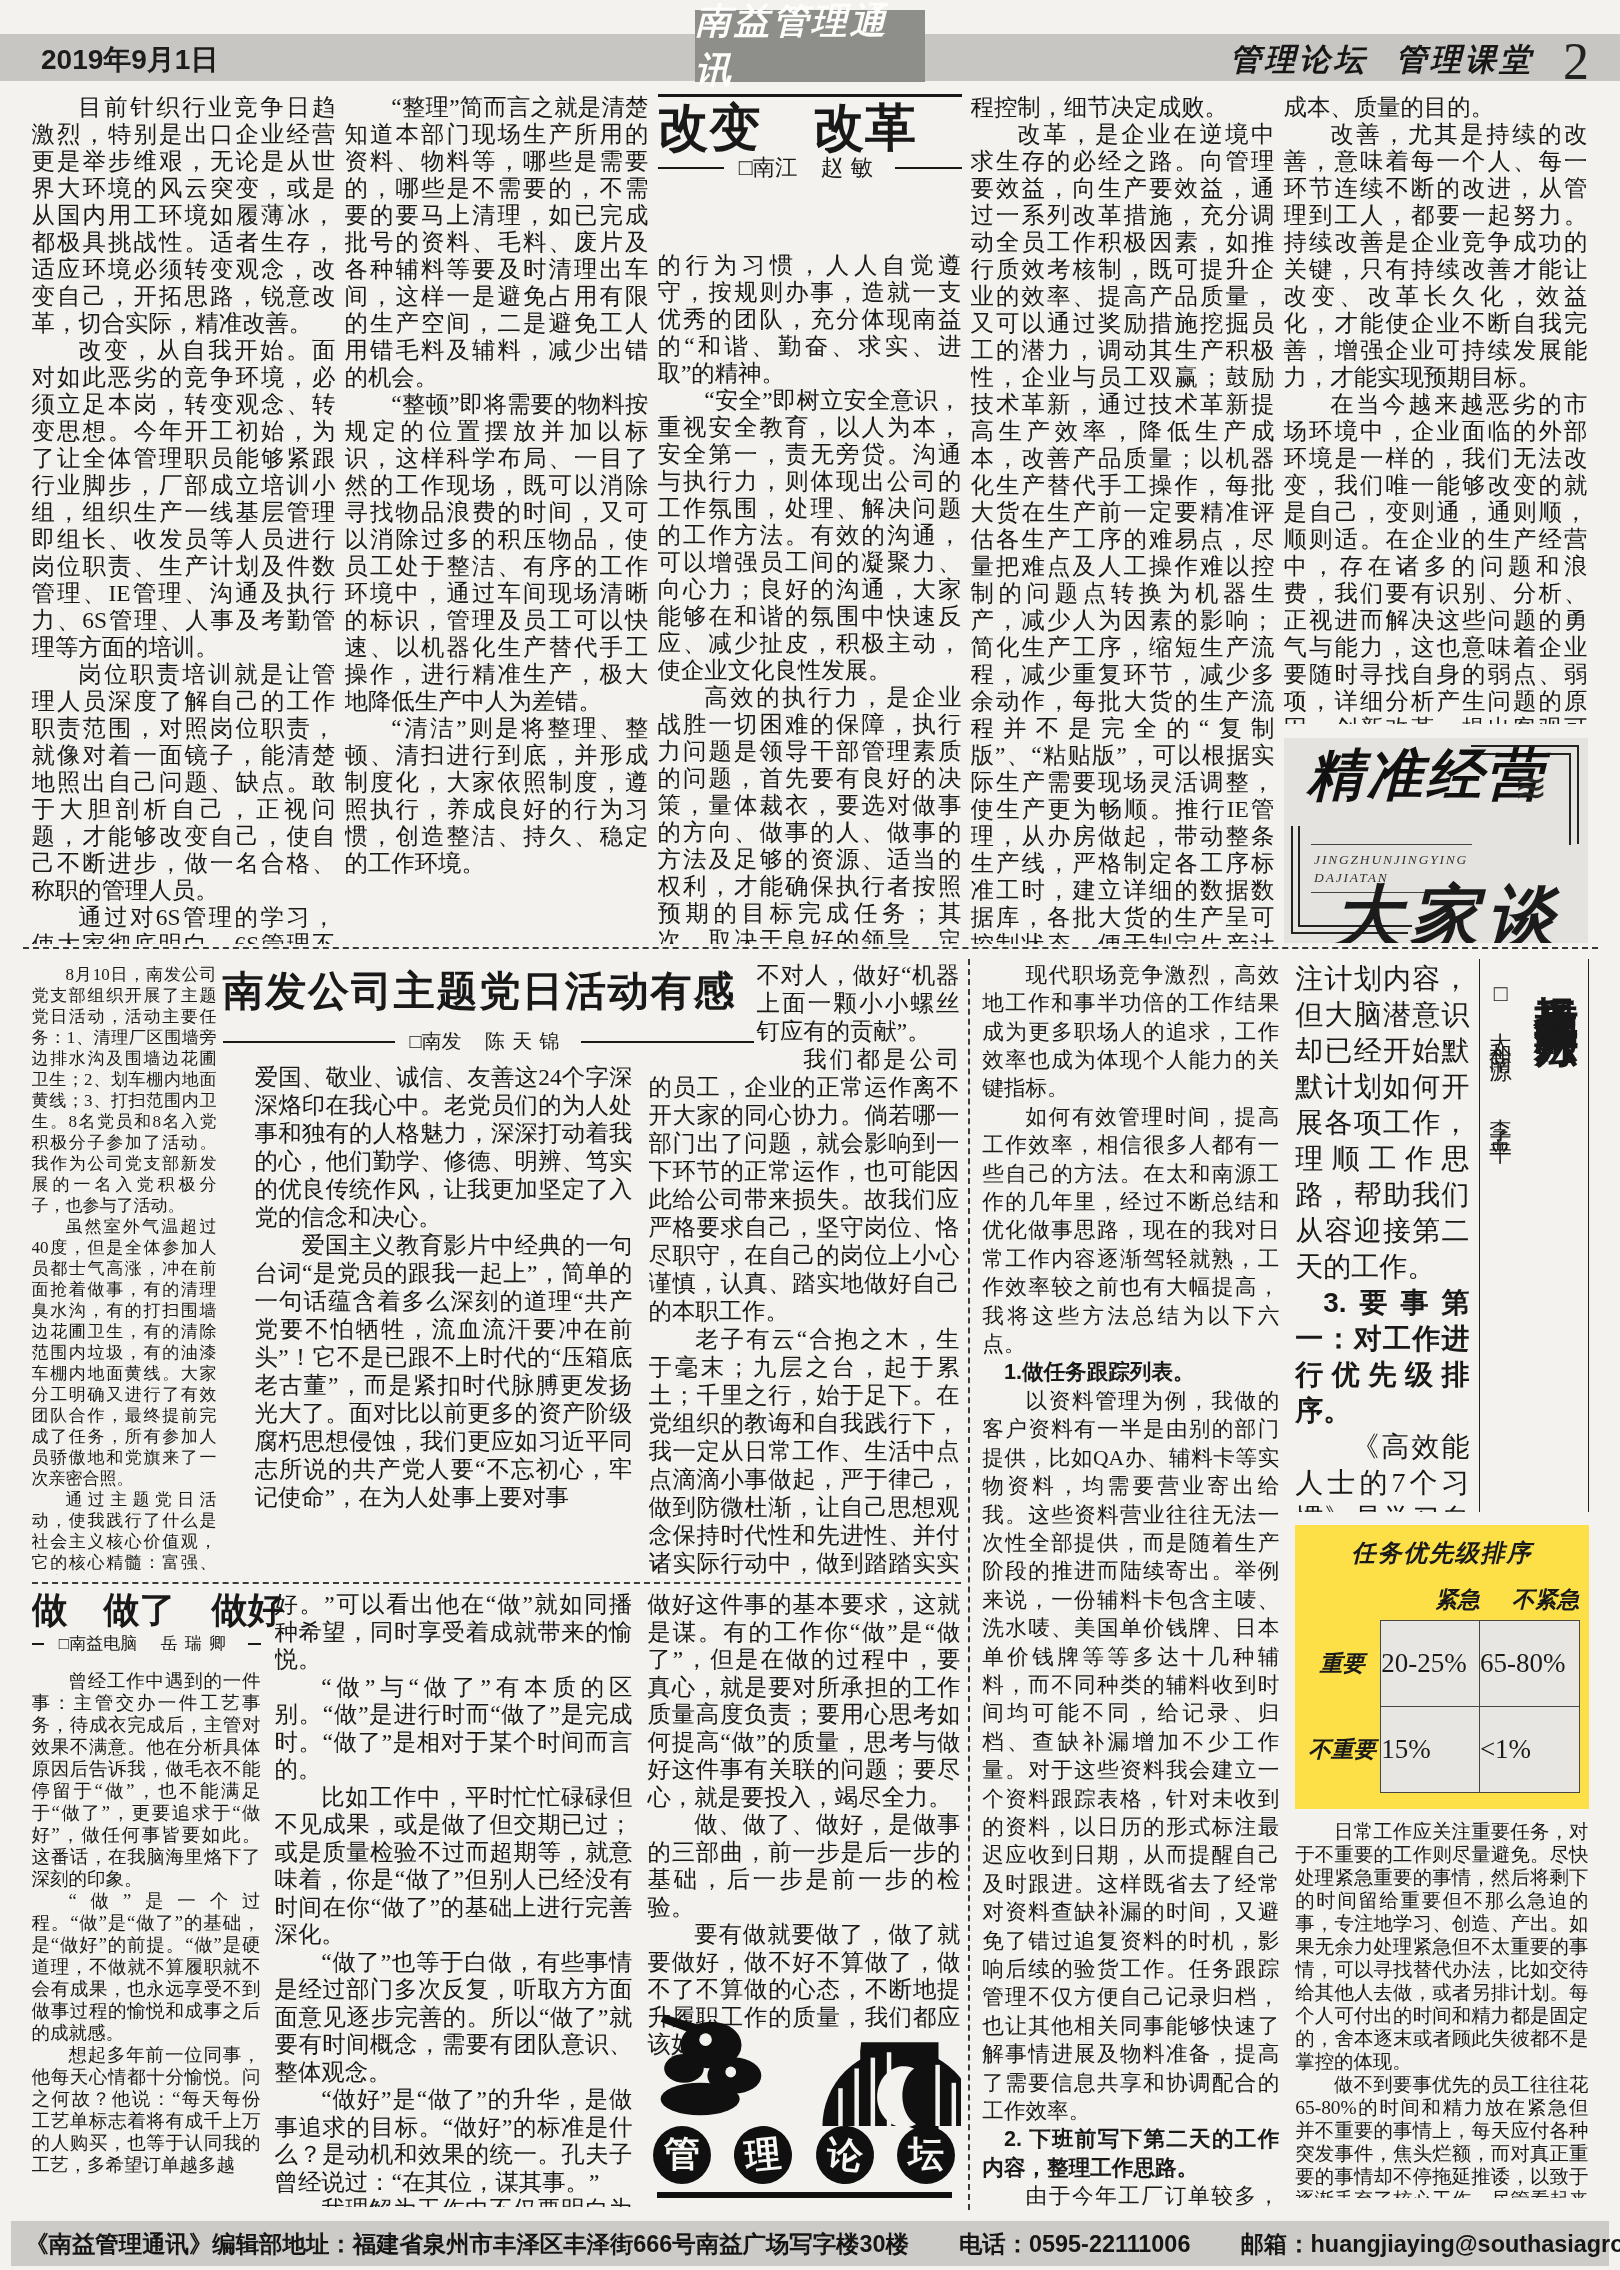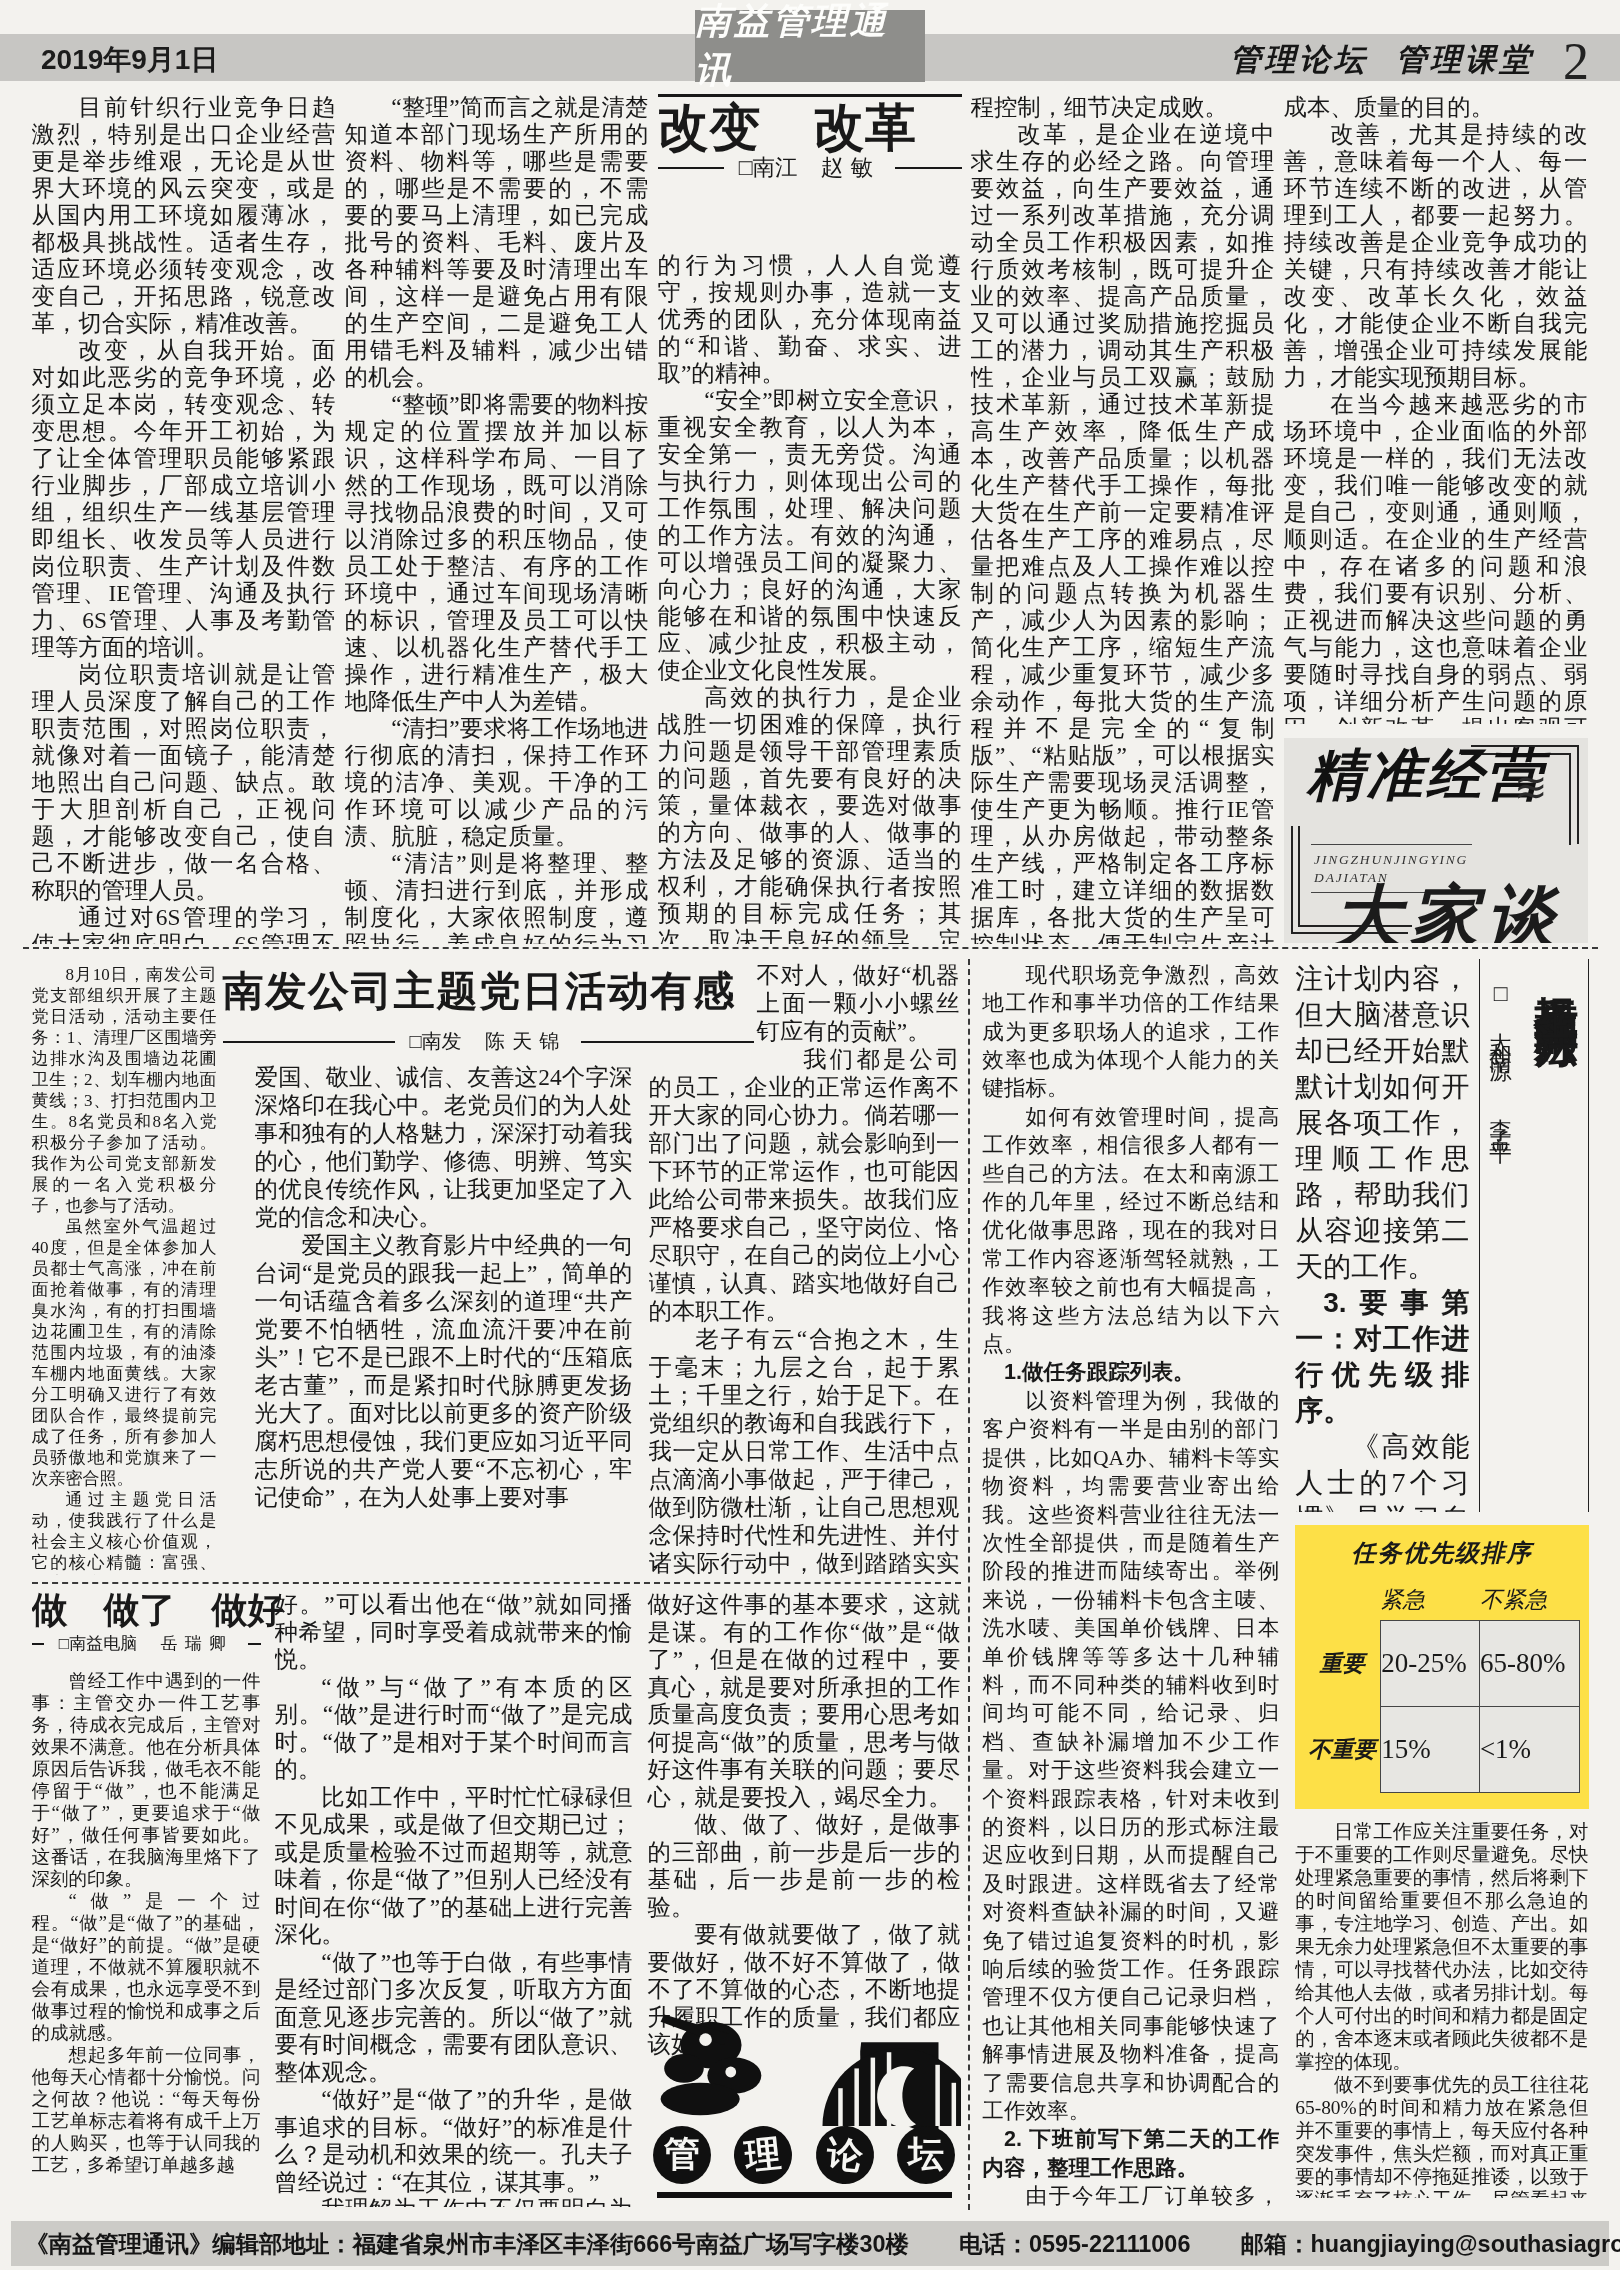--- a/index.html
+++ b/index.html
@@ -119,21 +119,21 @@
   .r-author .aname2 { margin-top:36px; letter-spacing:12.6px; }
   .r-title { writing-mode:vertical-rl; font-size:44px; font-weight:bold; height:100%;
              padding:1.8px 1.8px 0 5.4px; border-right:1.8px solid #222; letter-spacing:2.7px; }
   .r-title .suffix { font-size:27px; letter-spacing:0; }
 
   .r-table { margin-top:12.6px; width:100%; background:#fde047; padding:12.6px 9px 16px; }
   .rt-title { text-align:center; font-size:24px; font-weight:bold; letter-spacing:1.8px;
               font-style:italic; }
   .rt-grid { margin-top:9px; display:grid; grid-template-columns:76px 1fr 1fr;
              grid-auto-rows:auto; font-size:22.5px; }
-  .rt-ch { text-align:left; font-weight:normal; font-style:italic; padding:5.4px 0; }
+  .rt-ch { text-align:right; font-weight:bold; font-style:italic; padding:5.4px 0; }
   .rt-rh { display:flex; align-items:center; justify-content:center; font-weight:bold;
            font-style:italic; }
   .rt-cell { border:1.8px solid #454545; text-align:left; padding:27px 0; font-size:27px;
              background:#e7e6e2; }
   .rt-cell.c2 { border-left:none; }
   .rt-cell.r2 { border-top:none; }
 
   .r-c2b { margin-top:10.8px; font-size:19.4px; line-height:23px; overflow:hidden; height:378px; }
 
   
@@ -160,21 +160,20 @@
 <div class="top-section">
   <div class="tcol col">
     <p>目前针织行业竞争日趋激烈，特别是出口企业经营更是举步维艰，无论是从世界大环境的风云突变，或是从国内用工环境如履薄冰，都极具挑战性。适者生存，适应环境必须转变观念，改变自己，开拓思路，锐意改革，切合实际，精准改善。</p>
     <p>改变，从自我开始。面对如此恶劣的竞争环境，必须立足本岗，转变观念、转变思想。今年开工初始，为了让全体管理职员能够紧跟行业脚步，厂部成立培训小组，组织生产一线基层管理即组长、收发员等人员进行岗位职责、生产计划及件数管理、IE管理、沟通及执行力、6S管理、人事及考勤管理等方面的培训。</p>
     <p>岗位职责培训就是让管理人员深度了解自己的工作职责范围，对照岗位职责，就像对着一面镜子，能清楚地照出自己问题、缺点。敢于大胆剖析自己，正视问题，才能够改变自己，使自己不断进步，做一名合格、称职的管理人员。</p>
     <p>通过对6S管理的学习，使大家彻底明白，6S管理不是为了应付客人验厂检查的“负担”，而是真真正正规范企业运作，使企业现场生产更加制度化、规范化、透明化。</p>
   </div>
   <div class="tcol col">
     <p>“整理”简而言之就是清楚知道本部门现场生产所用的资料、物料等，哪些是需要的，哪些是不需要的，不需要的要马上清理，如已完成批号的资料、毛料、废片及各种辅料等要及时清理出车间，这样一是避免占用有限的生产空间，二是避免工人用错毛料及辅料，减少出错的机会。</p>
     <p>“整顿”即将需要的物料按规定的位置摆放并加以标识，这样科学布局、一目了然的工作现场，既可以消除寻找物品浪费的时间，又可以消除过多的积压物品，使员工处于整洁、有序的工作环境中，通过车间现场清晰的标识，管理及员工可以快速、以机器化生产替代手工操作，进行精准生产，极大地降低生产中人为差错。</p>
-    <p>“清扫”要求将工作场地进行彻底的清扫，保持工作环境的洁净、美观。干净的工作环境可以减少产品的污渍、肮脏，稳定质量。</p>
     <p>“清洁”则是将整理、整顿、清扫进行到底，并形成制度化，大家依照制度，遵照执行，养成良好的行为习惯，创造整洁、持久、稳定的工作环境。</p>
 
   </div>
   <div class="tcol col">
     <div class="top-headline">
       <div class="th-title">改变　改革　改善</div>
       <div class="byline">
         <span class="rule"></span>
         <span class="names"><span>□南江</span><span class="aname">赵敏</span></span>
         <span class="rule"></span>

